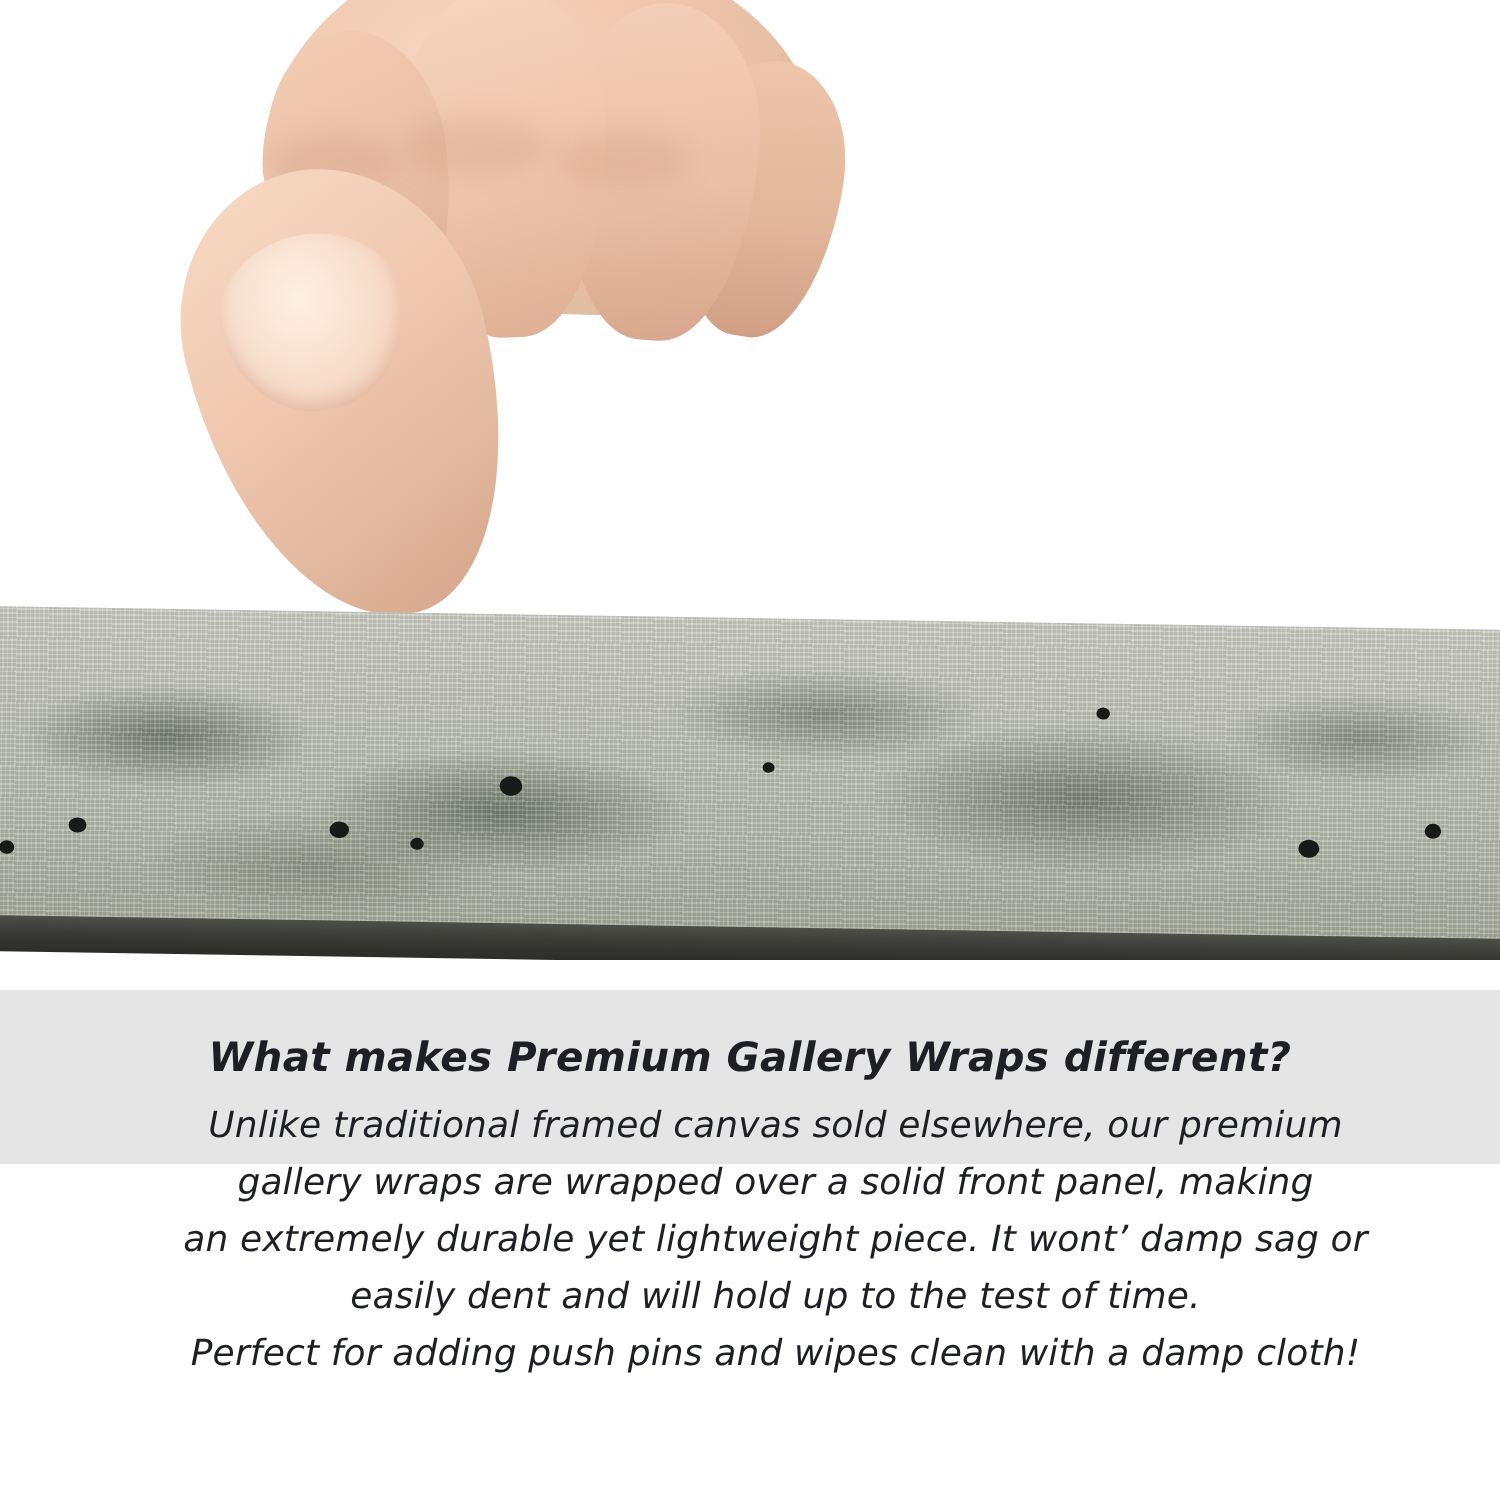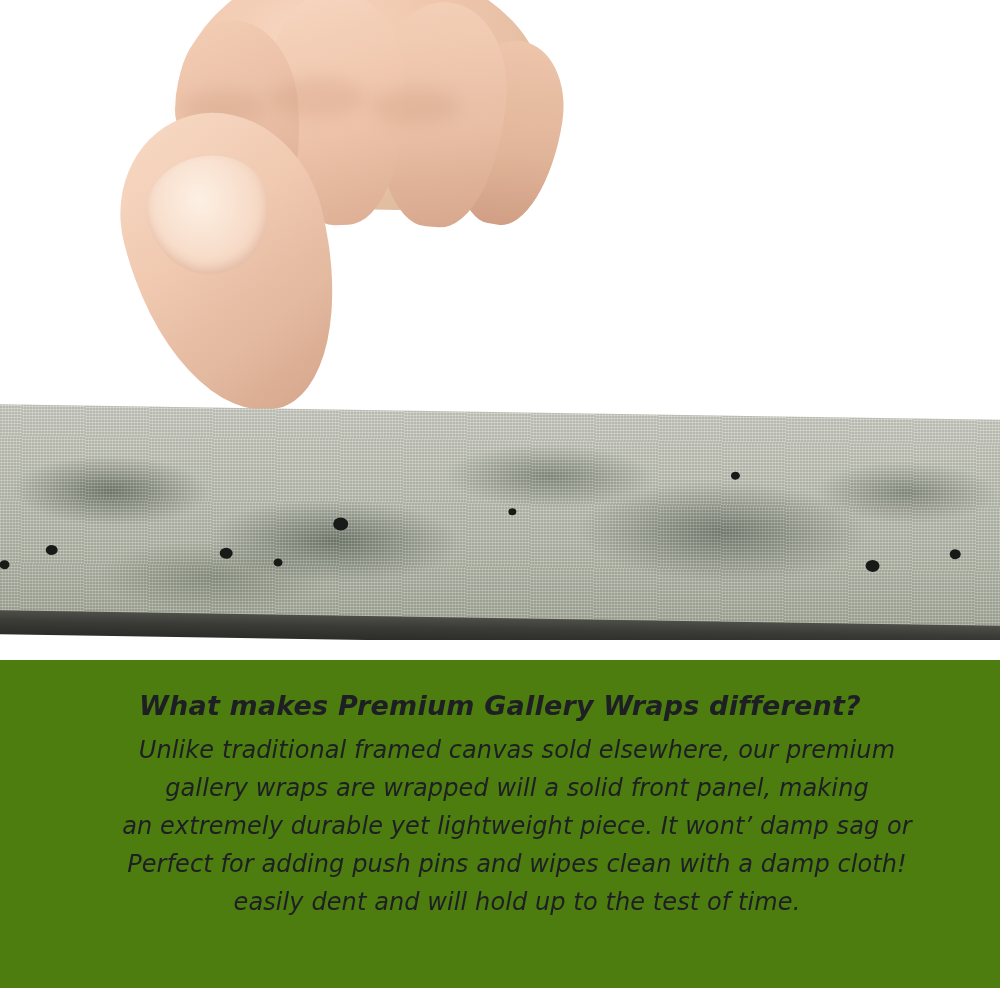--- a/index.html
+++ b/index.html
@@ -9,22 +9,22 @@
   }
   body {
     width: 1000px;
     height: 1000px;
     overflow: hidden;
     font-family: "DejaVu Sans", sans-serif;
   }
   .page {
     position: relative;
     width: 1000px;
-    height: 988px;
-    background: #4d7c0f;
+    height: 776px;
+    background: #e5e5e5;
   }
 
   
   .photo {
     position: absolute;
     left: 0;
     top: 0;
     width: 1000px;
     height: 660px;
     background: #ffffff;
@@ -218,19 +218,19 @@
       </div>
       <div class="canvas-edge"></div>
     </div>
 
     <div class="photo-fade-bottom"></div>
   </div>
 
   <div class="caption">
     <div class="caption-title">What makes Premium Gallery Wraps different?</div>
     <div class="caption-line">Unlike traditional framed canvas sold elsewhere, our premium</div>
-    <div class="caption-line">gallery wraps are wrapped will a solid front panel, making</div>
+    <div class="caption-line">gallery wraps are wrapped over a solid front panel, making</div>
     <div class="caption-line">an extremely durable yet lightweight piece. It wont’ damp sag or</div>
+    <div class="caption-line">easily dent and will hold up to the test of time.</div>
     <div class="caption-line">Perfect for adding push pins and wipes clean with a damp cloth!</div>
-    <div class="caption-line">easily dent and will hold up to the test of time.</div>
   </div>
 
 </div>
 
 </body></html>

